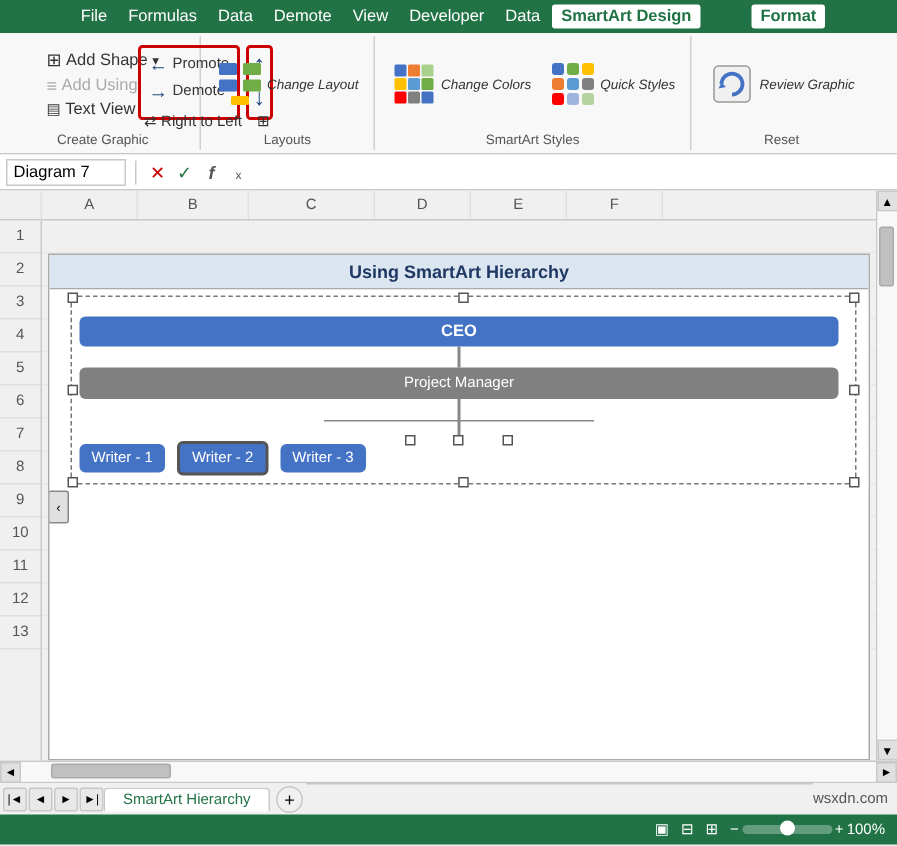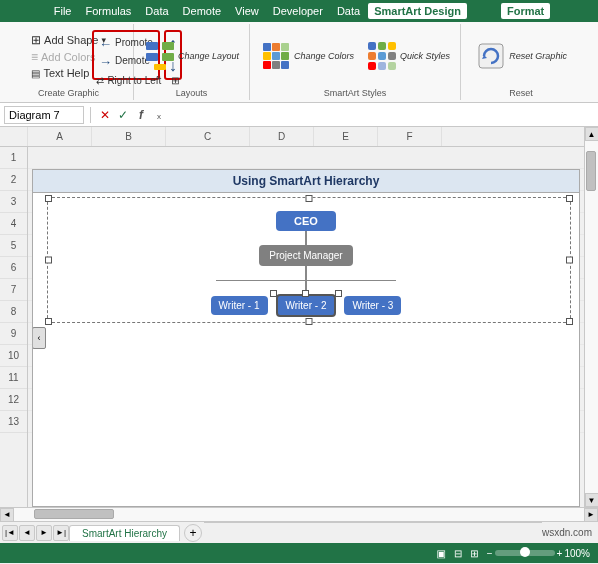--- a/index.html
+++ b/index.html
@@ -382,25 +382,25 @@
 
     <div class="ribbon-group" style="min-width:130px;">
       <div class="ribbon-group-content">
         <div class="ribbon-btn">
           <span style="font-size:12px;">⊞</span>
           <span>Add Shape</span>
           <span style="font-size:9px;">▾</span>
         </div>
         <div class="ribbon-btn disabled">
           <span style="font-size:12px;">≡</span>
-          <span>Add Colors</span>
+          <span>Add Using</span>
         </div>
         <div class="ribbon-btn">
           <span style="font-size:10px;">▤</span>
-          <span>Text Help</span>
+          <span>Text View</span>
         </div>
       </div>
 
       <div style="position:absolute; left:88px; top:6px; display:flex; gap:4px;">
         <div class="promote-demote-box">
           <div class="ribbon-btn" style="padding:1px 3px;">
             <span class="arrow-left">←</span>
             <span style="font-size:10px;">Promote</span>
           </div>
           <div class="ribbon-btn" style="padding:1px 3px;">
@@ -492,21 +492,21 @@
     <div class="ribbon-group" style="min-width:120px; border-right:none;">
       <div class="ribbon-group-content" style="flex-direction:row; align-items:center; gap:2px; padding-bottom:14px;">
         <div class="large-btn">
           <div class="large-icon">
             <svg width="30" height="30" viewBox="0 0 30 30">
               <rect x="3" y="3" width="24" height="24" rx="3" fill="#f0f0f0" stroke="#999" stroke-width="1"></rect>
               <path d="M8 15 A7 7 0 1 1 15 22" stroke="#4472C4" stroke-width="2.5" fill="none"></path>
               <polygon points="6,18 8,14 11,17" fill="#4472C4"></polygon>
             </svg>
           </div>
-          <span style="font-size:9px; text-align:center; line-height:1.2;">Reset Graphic</span>
+          <span style="font-size:9px; text-align:center; line-height:1.2;">Review Graphic</span>
         </div>
       </div>
       <span class="ribbon-group-label">Reset</span>
     </div>
 
   </div>
 </div>
 
 <div class="formula-bar">
   <div class="name-box">Diagram 7</div>
@@ -590,21 +590,21 @@
                   <div style="position:absolute; top:-3px; left:-3px; width:7px; height:7px; background:white; border:1px solid #555;"></div>
                   <div style="position:absolute; top:-3px; left:50%; transform:translateX(-50%); width:7px; height:7px; background:white; border:1px solid #555;"></div>
                   <div style="position:absolute; top:-3px; right:-3px; width:7px; height:7px; background:white; border:1px solid #555;"></div>
                   <div style="position:absolute; top:50%; transform:translateY(-50%); left:-3px; width:7px; height:7px; background:white; border:1px solid #555;"></div>
                   <div style="position:absolute; top:50%; transform:translateY(-50%); right:-3px; width:7px; height:7px; background:white; border:1px solid #555;"></div>
                   <div style="position:absolute; bottom:-3px; left:-3px; width:7px; height:7px; background:white; border:1px solid #555;"></div>
                   <div style="position:absolute; bottom:-3px; left:50%; transform:translateX(-50%); width:7px; height:7px; background:white; border:1px solid #555;"></div>
                   <div style="position:absolute; bottom:-3px; right:-3px; width:7px; height:7px; background:white; border:1px solid #555;"></div>
                 </div>
 
-                <div style="display:flex; flex-direction:column; align-items:center; gap:0; width:100%; padding-top:8px;">
+                <div style="display:flex; flex-direction:column; gap:0; width:100%; padding-top:8px;">
 
                   <div class="node-ceo">CEO</div>
                   <div class="connector-v"></div>
 
                   <div class="node-pm" style="line-height:1.3;">
                     <div>Project Manager</div>
                   </div>
                   <div class="connector-v"></div>
 
                   <div style="height:14px; display:flex; align-items:center; justify-content:center; position:relative; width:100%;">

